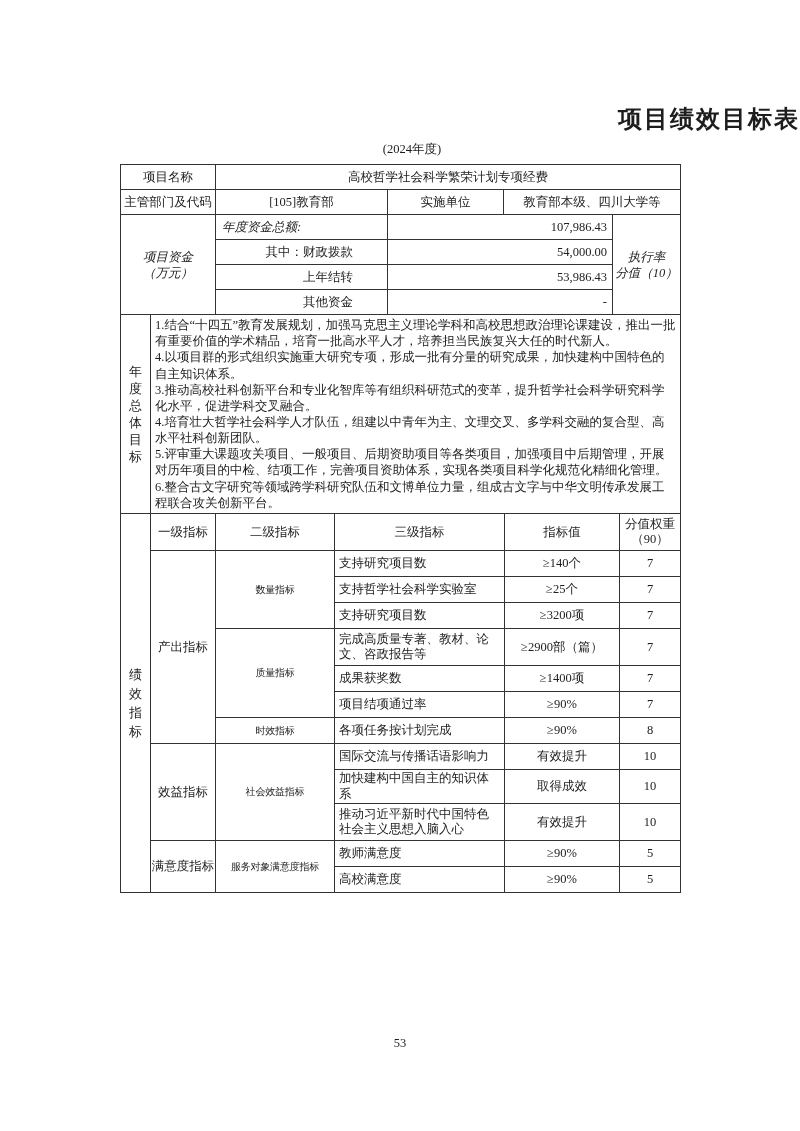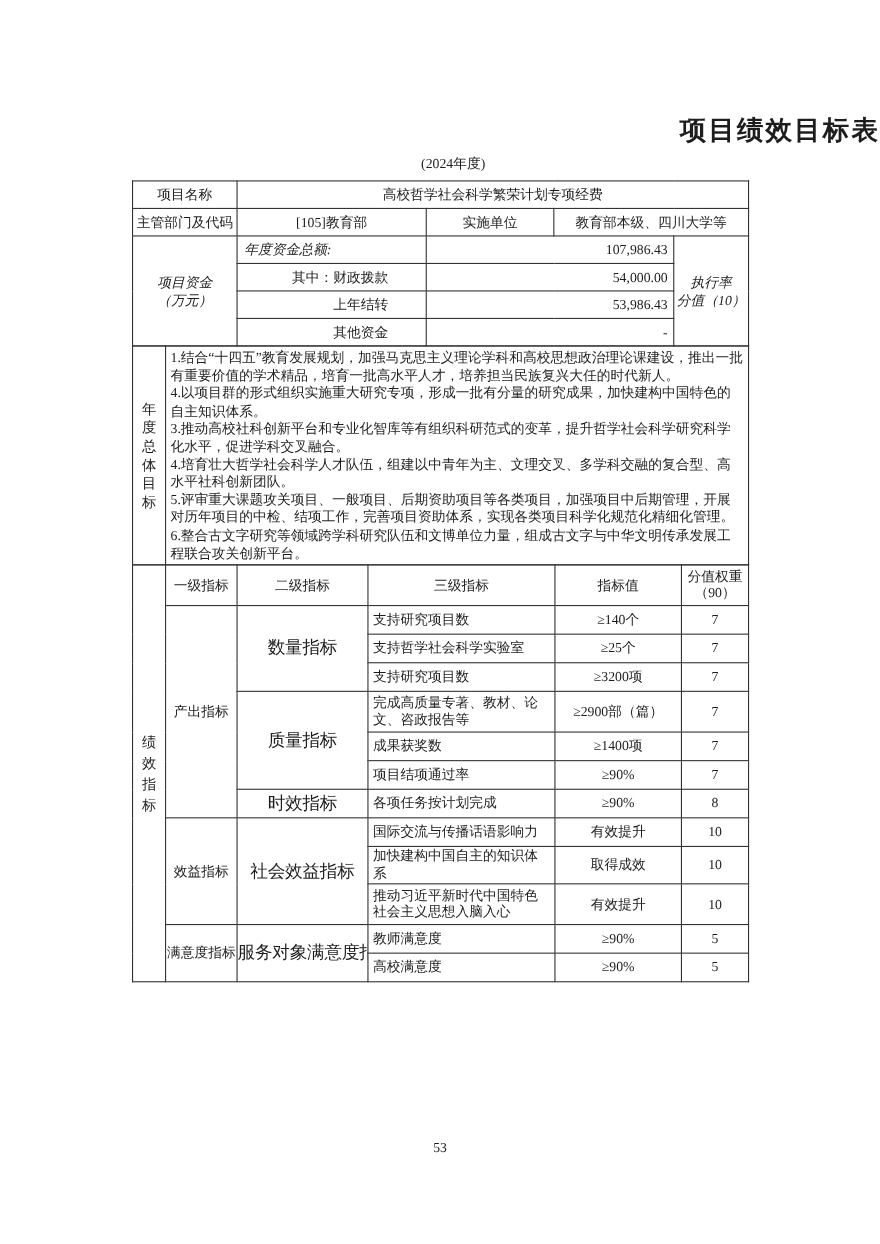--- a/index.html
+++ b/index.html
@@ -72,21 +72,21 @@
     font-size:12.5px;
   }
   .goal-item{text-align:left;}
   td.l3cell{
     text-align:left;
     padding:1px 4px;
     line-height:15.5px;
   }
   td.l2cell{
     white-space:nowrap;
-    font-size:16px;
+    font-size:10px;
     letter-spacing:-0.2px;
   }
   .hdr-weight{line-height:15px;}
   .page-number{
     position:absolute;
     top:1036px;
     left:0;
     width:100%;
     text-align:center;
     font-size:12.5px;

